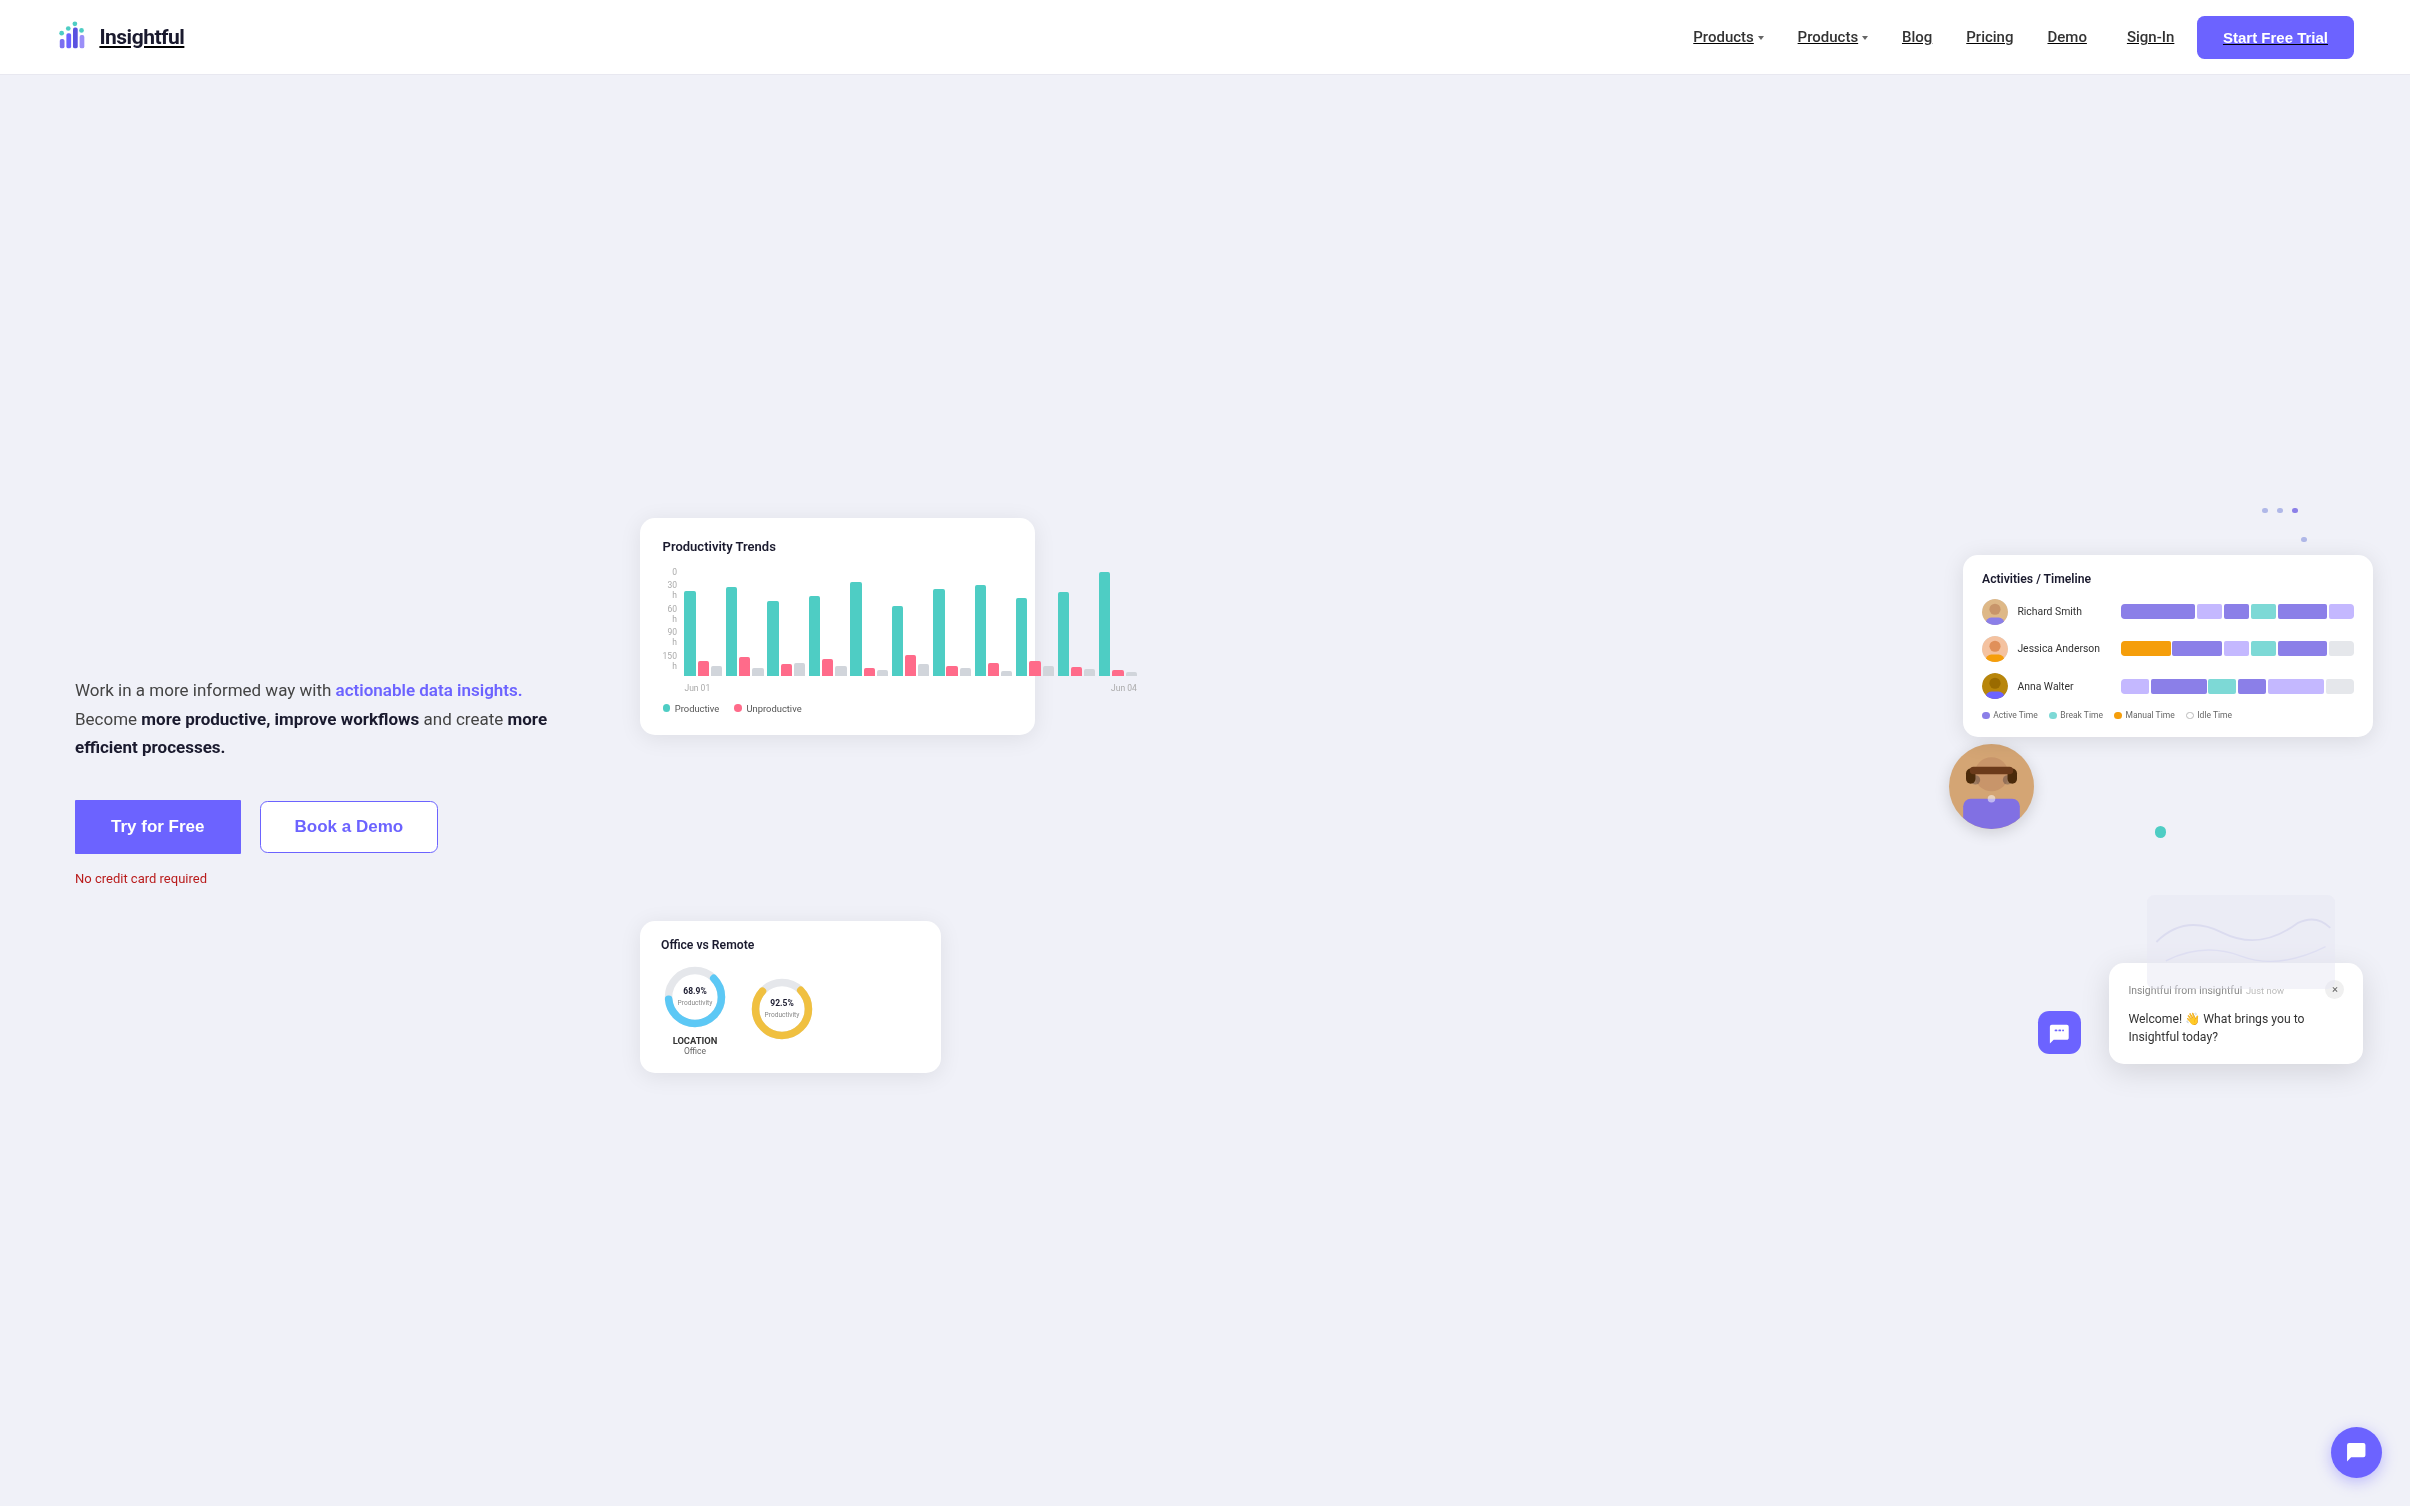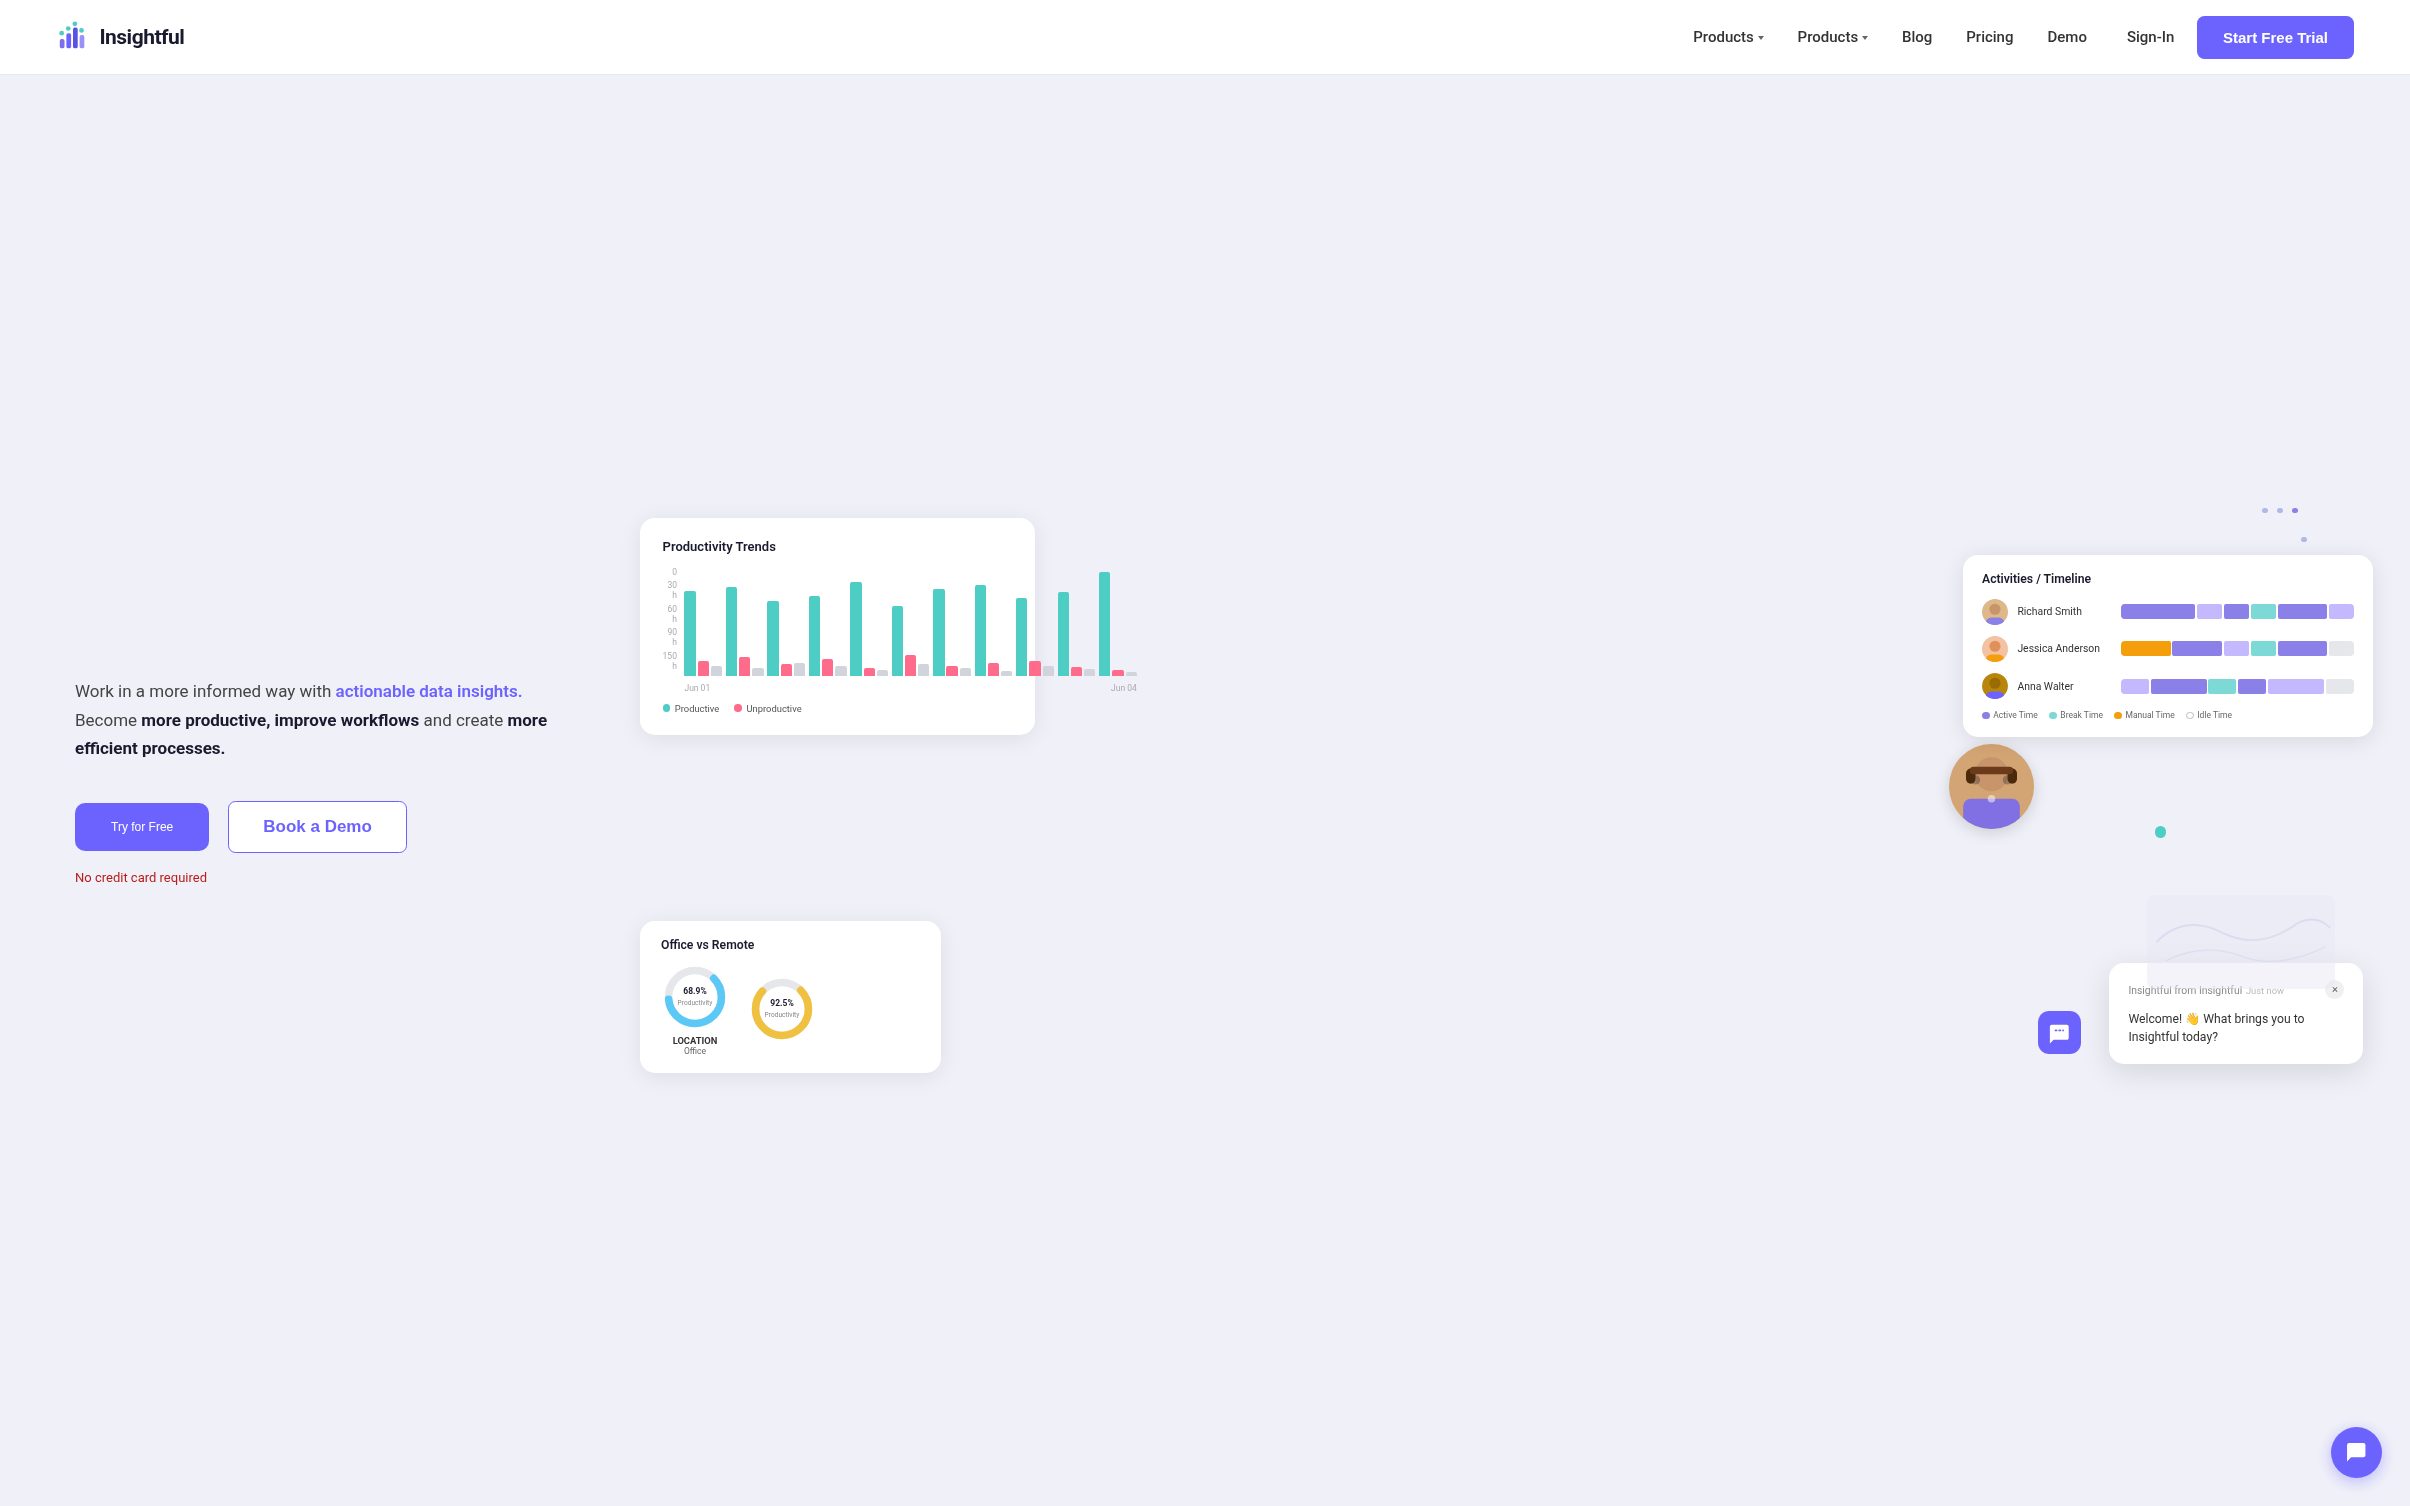--- a/index.html
+++ b/index.html
@@ -14,20 +14,21 @@
     nav {
       background: #fff;
       border-bottom: 0.9px solid #e8e8f0;
       display: flex;
       align-items: center;
       padding: 0 56px;
       height: 75px;
       position: sticky;
       top: 0;
       z-index: 100;
+      text-decoration: underline;
     }
     .nav-logo {
       display: flex;
       align-items: center;
       gap: 9.4px;
       text-decoration: none;
       margin-right: auto;
     }
     .nav-logo-icon {
       display: flex;
@@ -130,24 +131,24 @@
     .hero-buttons {
       display: flex;
       gap: 19px;
       align-items: center;
       margin-bottom: 17px;
     }
     .btn-try {
       background: #6c63ff;
       color: #fff;
       border: none;
-      border-radius: 10px;
+      border-radius: 1px;
       padding: 17px 36px;
-      font-size: 12px;
-      font-weight: 400;
+      font-size: 17px;
+      font-weight: 700;
       cursor: pointer;
     }
     .btn-demo {
       background: #fff;
       color: #6c63ff;
       border: 1.9px solid #6c63ff;
       border-radius: 7.5px;
       padding: 15px 34px;
       font-size: 17px;
       font-weight: 700;

